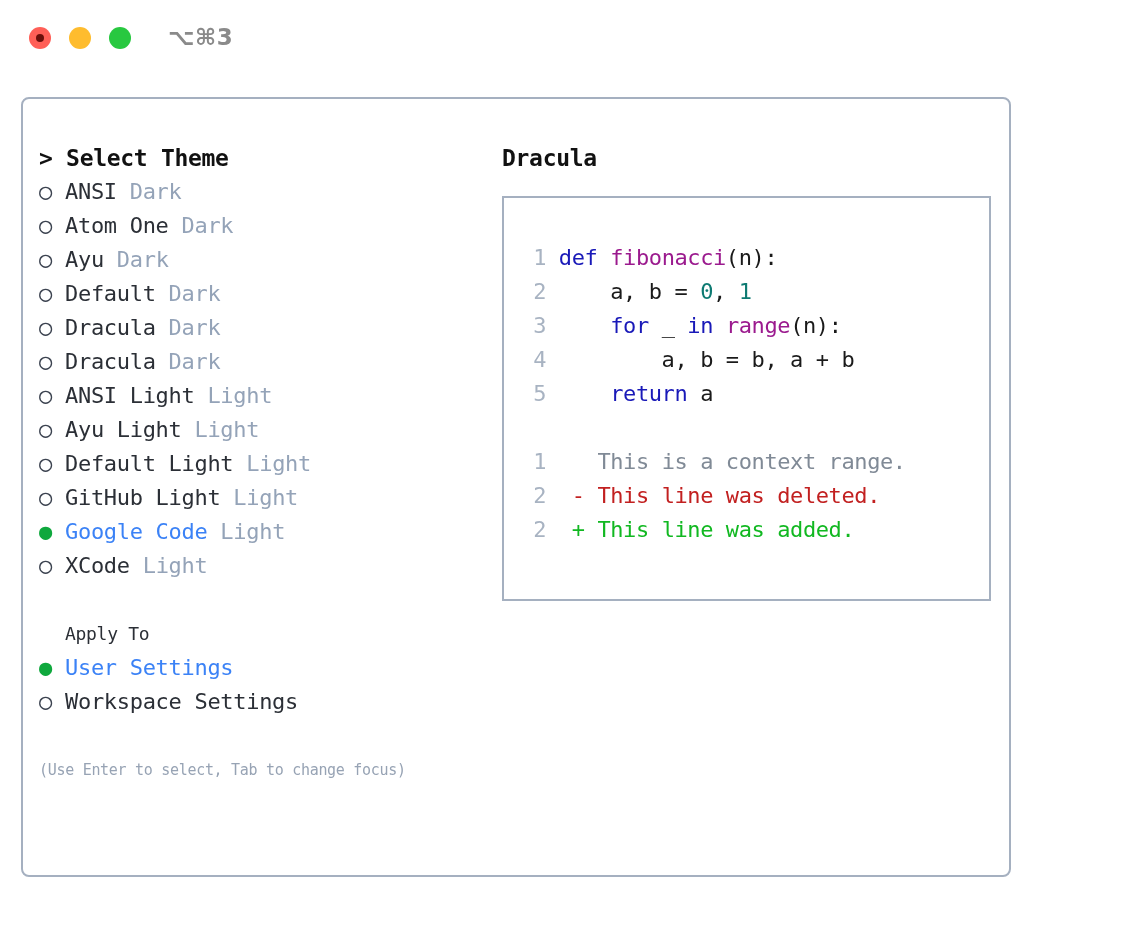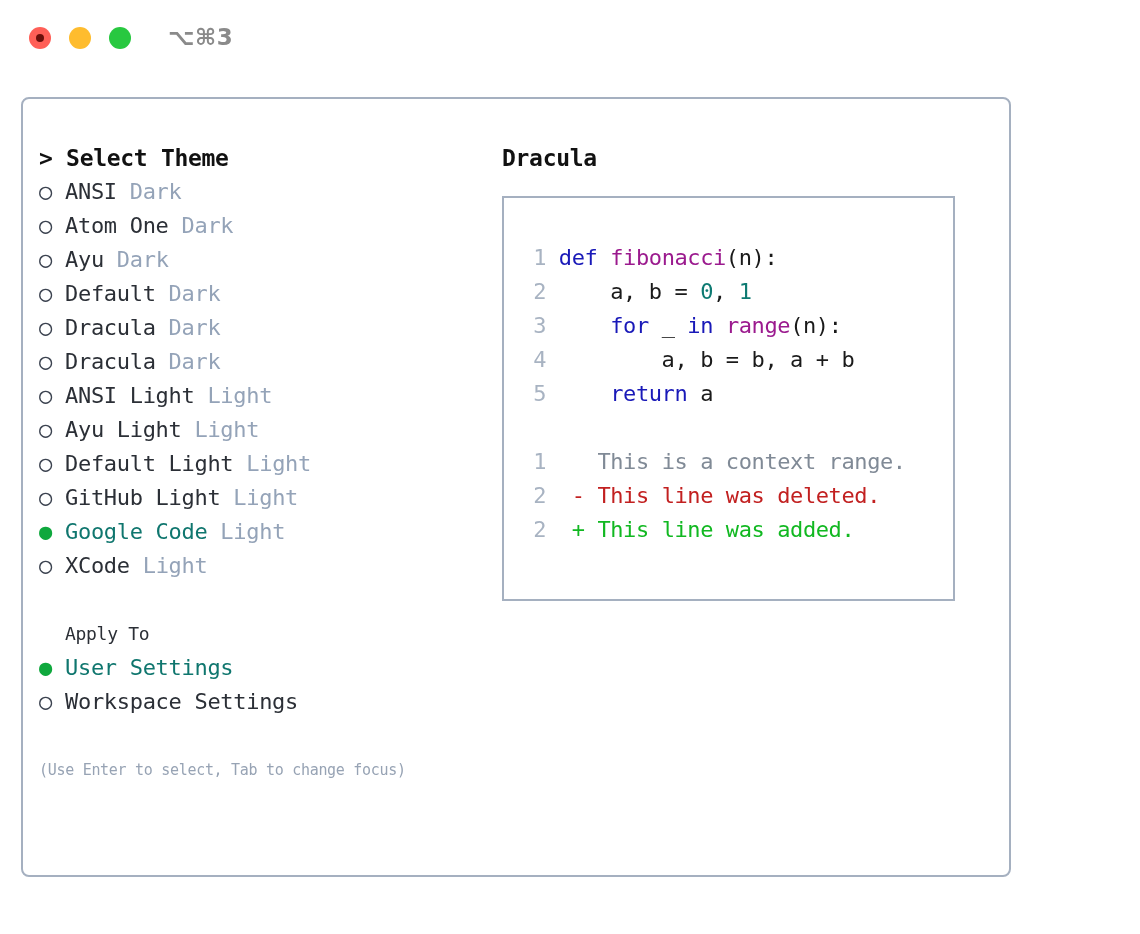--- a/index.html
+++ b/index.html
@@ -112,21 +112,21 @@
   }
 
   .marker {
     display: inline-block;
     width: 26px;
     color: #3c4350;
   }
   .marker.sel { color: #0fa83d; }
 
   .opt-label     { color: #2b2f36; }
-  .opt-label.sel { color: #0f766e; }
+  .opt-label.sel { color: #3b82f6; }
   .opt-cat       { color: #94a3b8; text-align: right; }
 
   .spacer { height: 34px; }
 
   .apply-head {
     height: 34px;
     line-height: 34px;
     font-size: 18px;
     color: #2b2f36;
     white-space: pre;
@@ -154,21 +154,21 @@
   .preview-title {
     font-size: 23px;
     font-weight: bold;
     color: #111111;
     line-height: 34px;
     letter-spacing: -0.3px;
   }
 
   .preview-box {
     margin-top: 21px;
-    width: 453px;
+    width: 489px;
     height: 405px;
     border: 2px solid #a5b0c0;
     box-sizing: border-box;
     background: #ffffff;
     padding: 43px 0 8px 18px;
   }
 
   .code-line {
     font-size: 22px;
     line-height: 34px;

